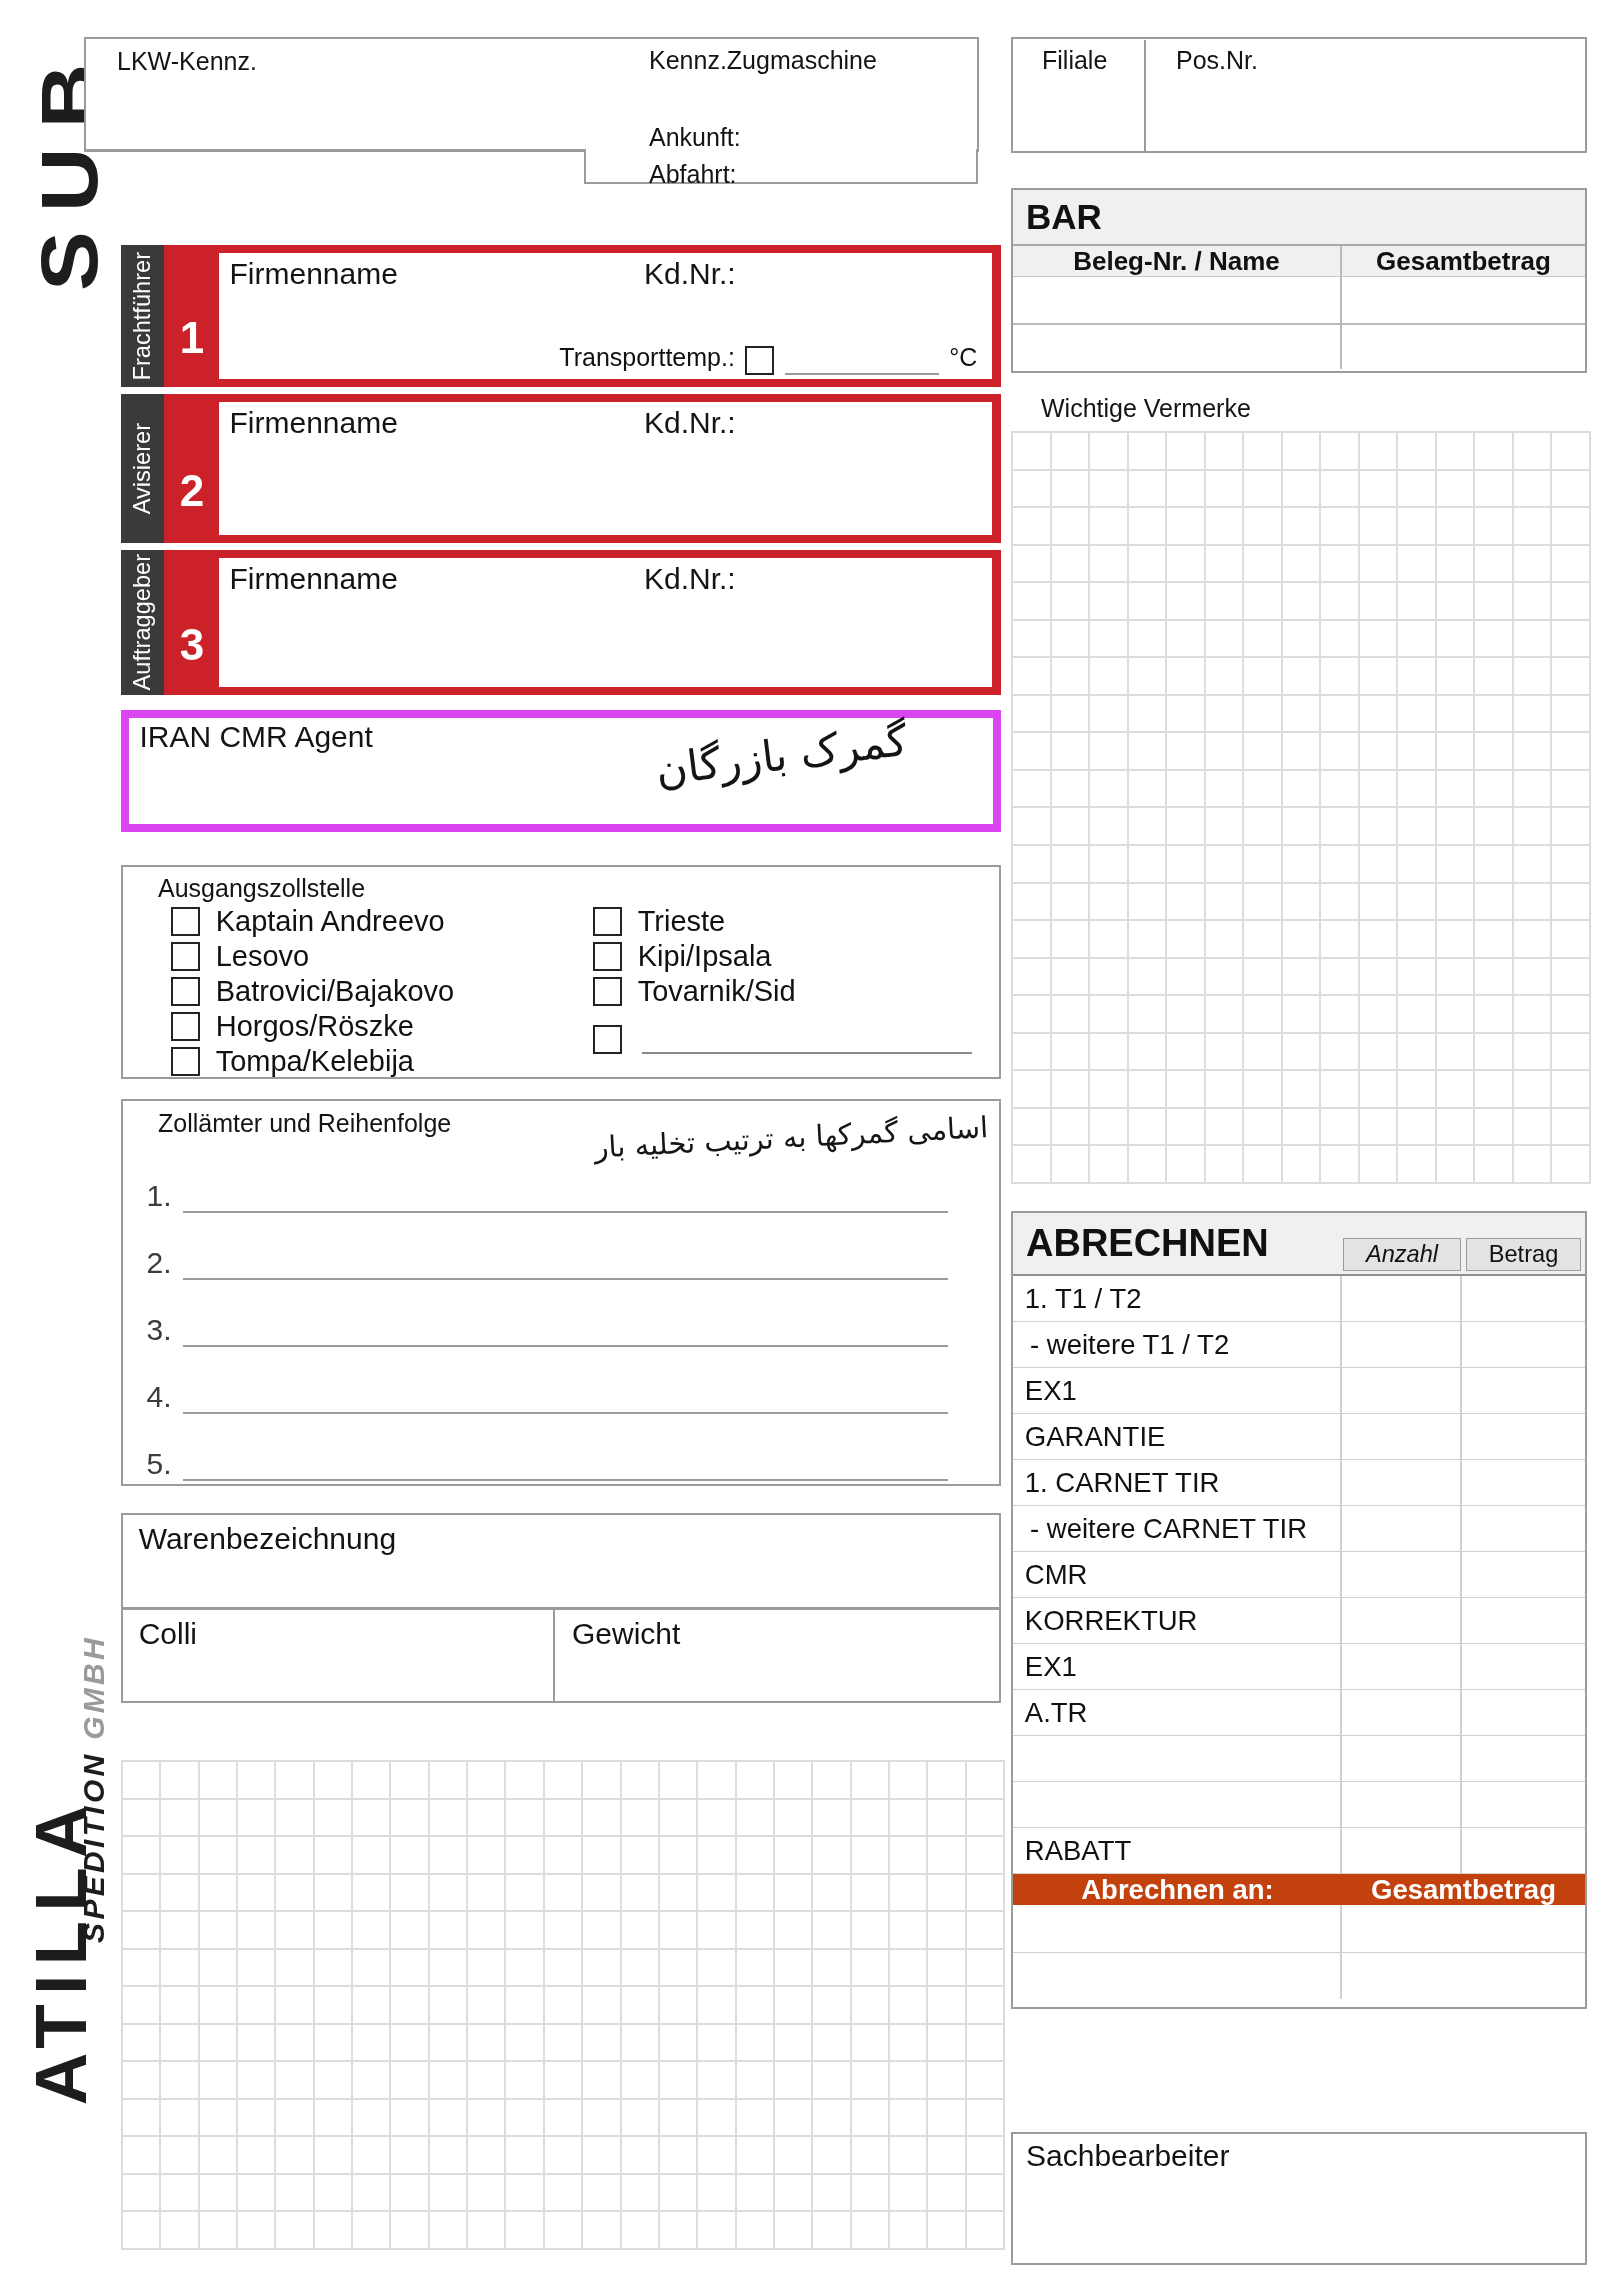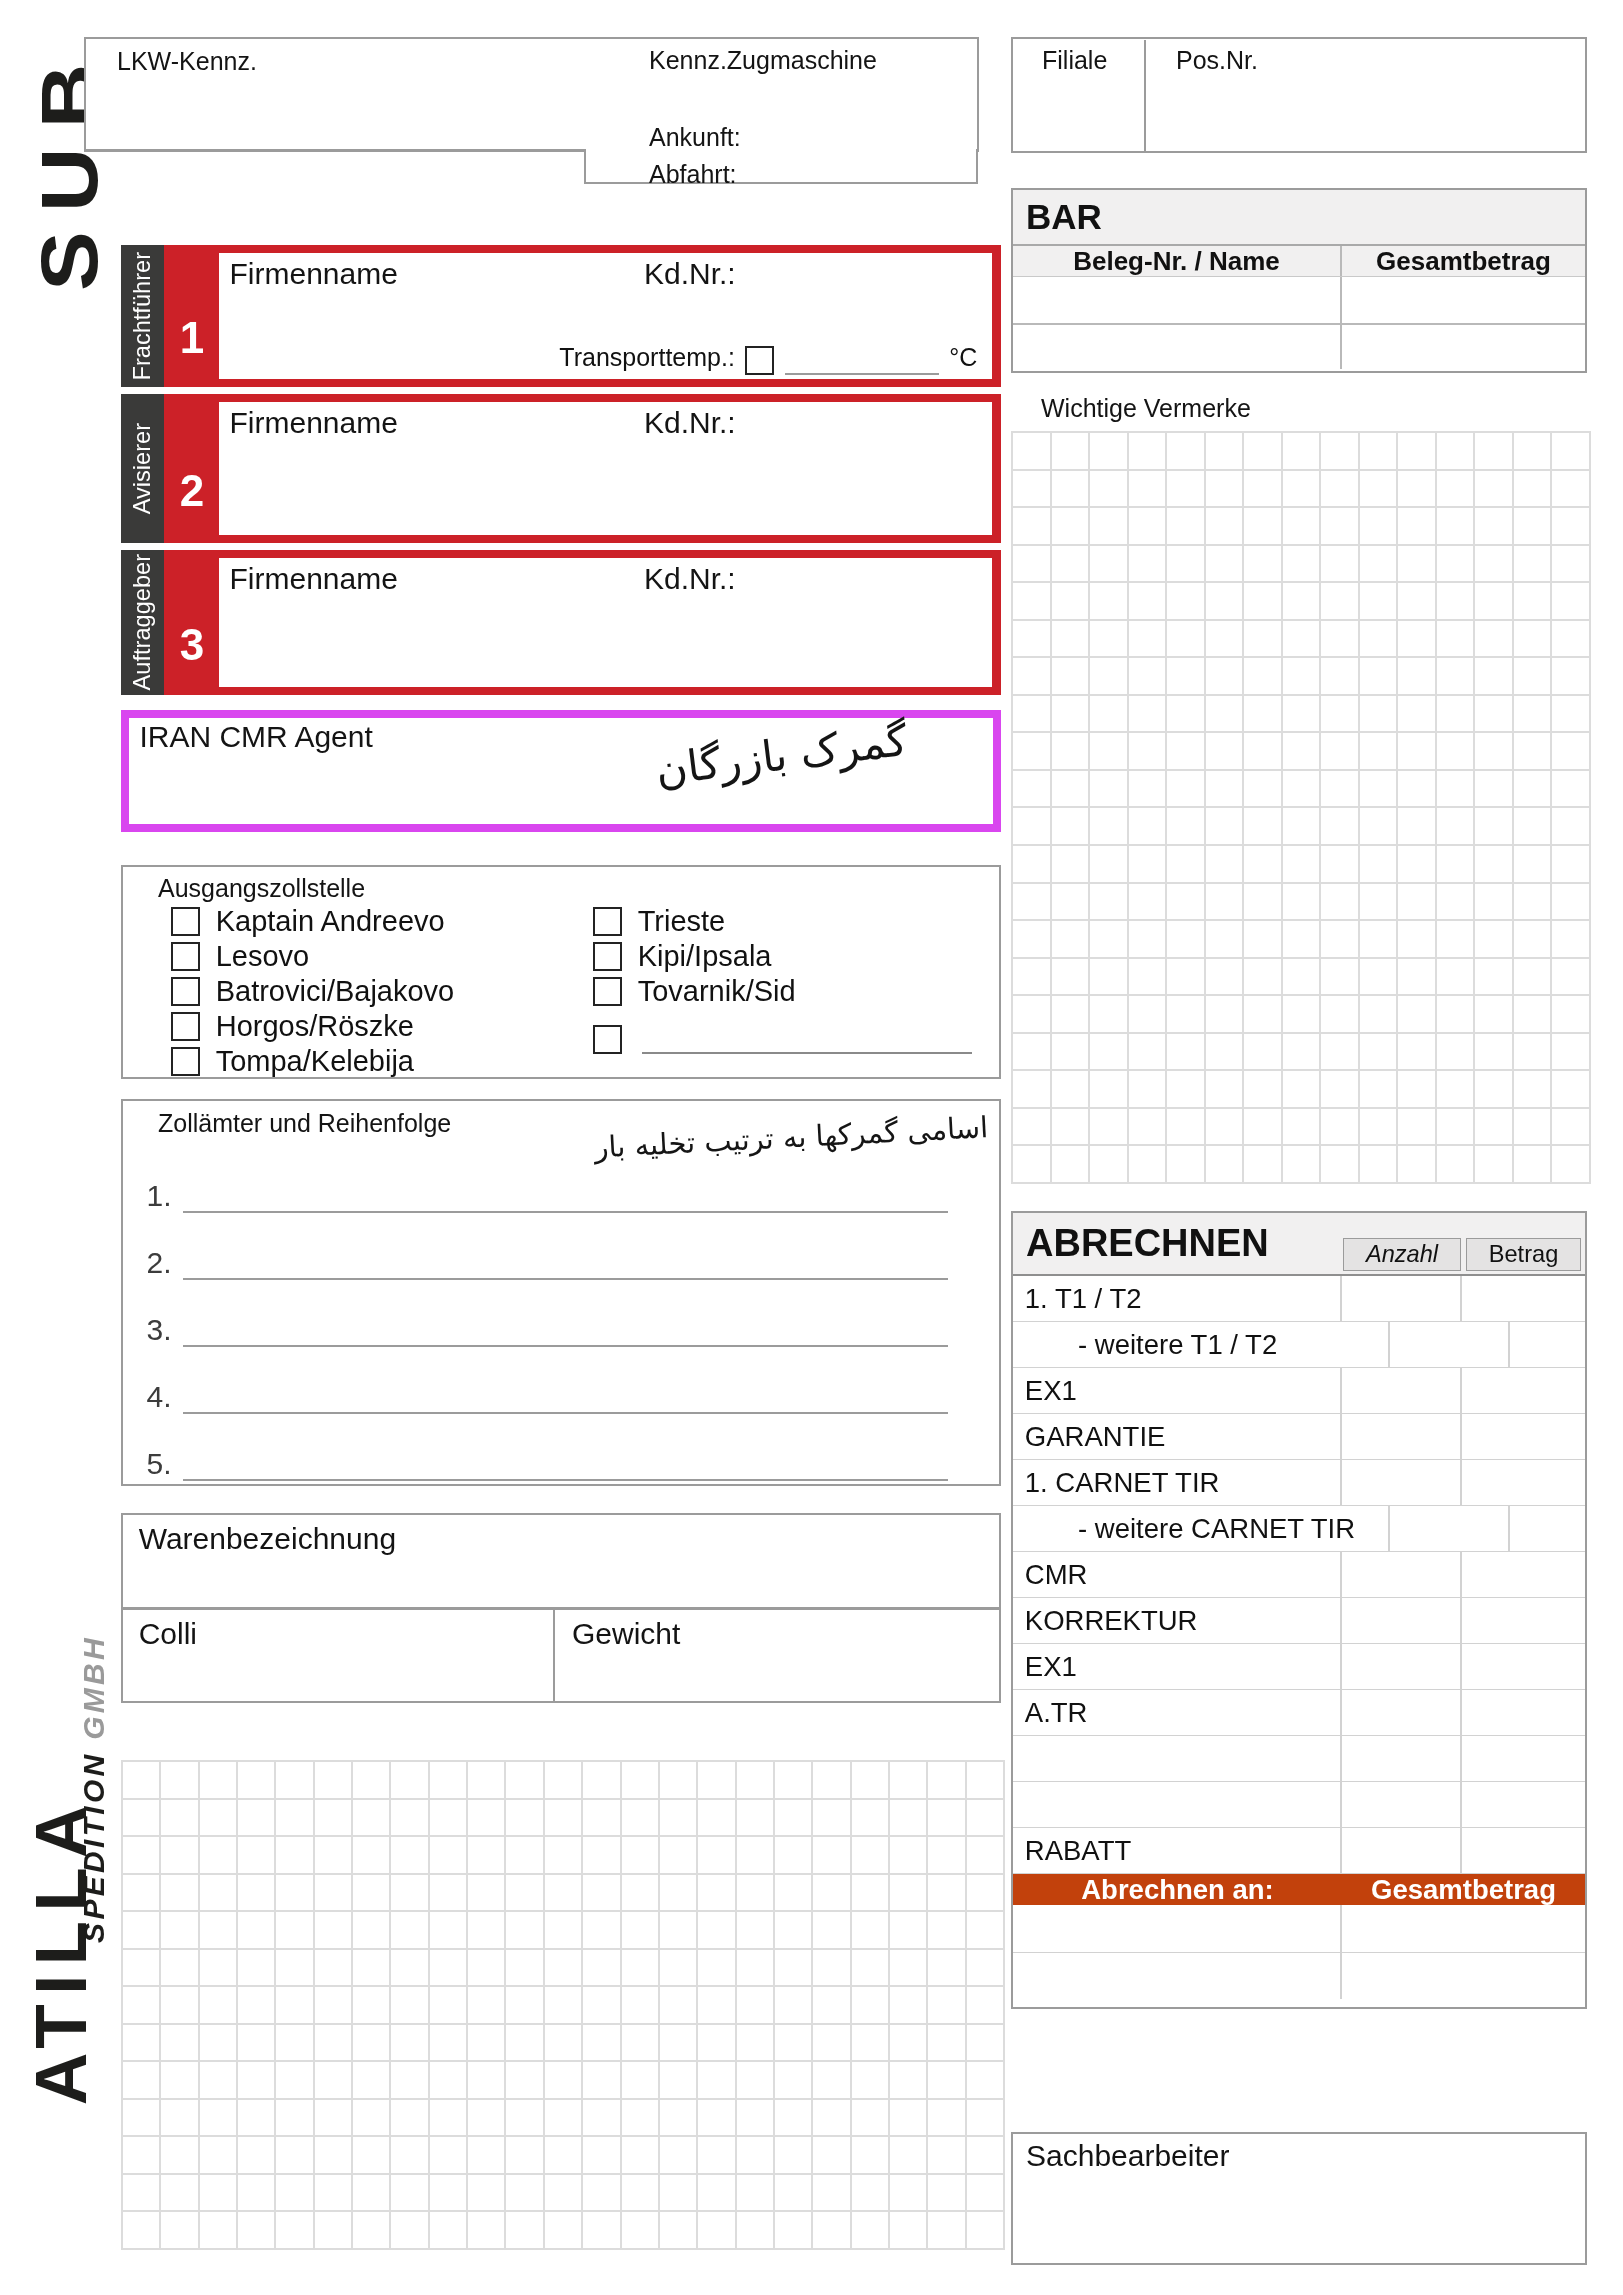--- a/index.html
+++ b/index.html
@@ -34,21 +34,21 @@
   .grid div{background:#fff;}
   
   .t-title{background:#f1f0f0;box-sizing:border-box;}
   .chk-row{display:flex;align-items:center;gap:15.7px;height:35px;}
   .chk-label{font-size:29px;white-space:nowrap;}
   .zline{display:flex;align-items:flex-end;gap:11.8px;height:67px;padding-bottom:1.3px;box-sizing:border-box;}
   .znum{font-size:30px;color:#3c3c3c;}
   .zline .zfill{flex:1;border-bottom:2px solid #9b9b9b;height:19.6px;}
   .abrow{display:flex;height:46px;box-sizing:border-box;border-bottom:1.3px solid #d2d2d2;}
   .abrow .c1{flex:0 0 329px;border-right:2px solid #d2d2d2;display:flex;align-items:center;padding-left:11.8px;box-sizing:border-box;font-size:27.5px;white-space:nowrap;}
-  .abrow .c1.indent{padding-left:17px;margin-left:48px;}
+  .abrow .c1.indent{padding-left:17px;}
   .abrow .c2{flex:0 0 120px;border-right:2px solid #d2d2d2;box-sizing:border-box;}
   .abrow .c3{flex:1;}
   .handwriting{font-family:"DejaVu Sans", sans-serif;color:#151515;}
   .hdr-col{font-size:26px;font-weight:700;}
 </style>
 </head>
 <body>
 
 <div class="page">
 

